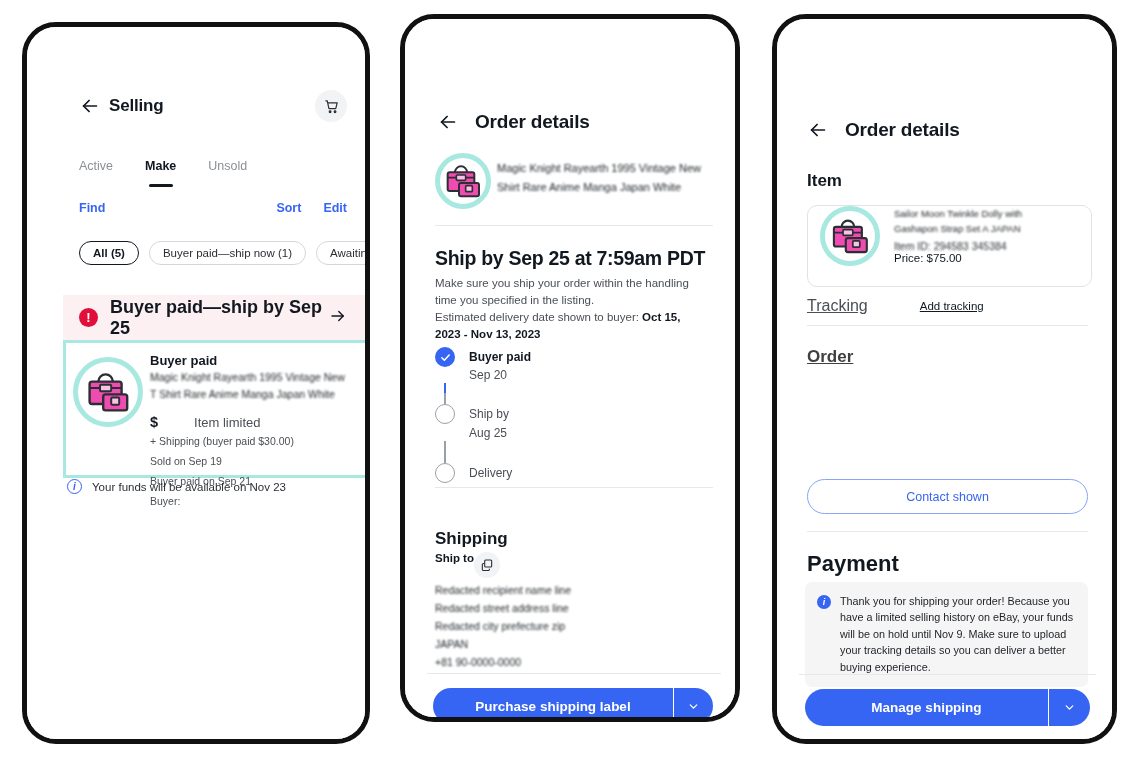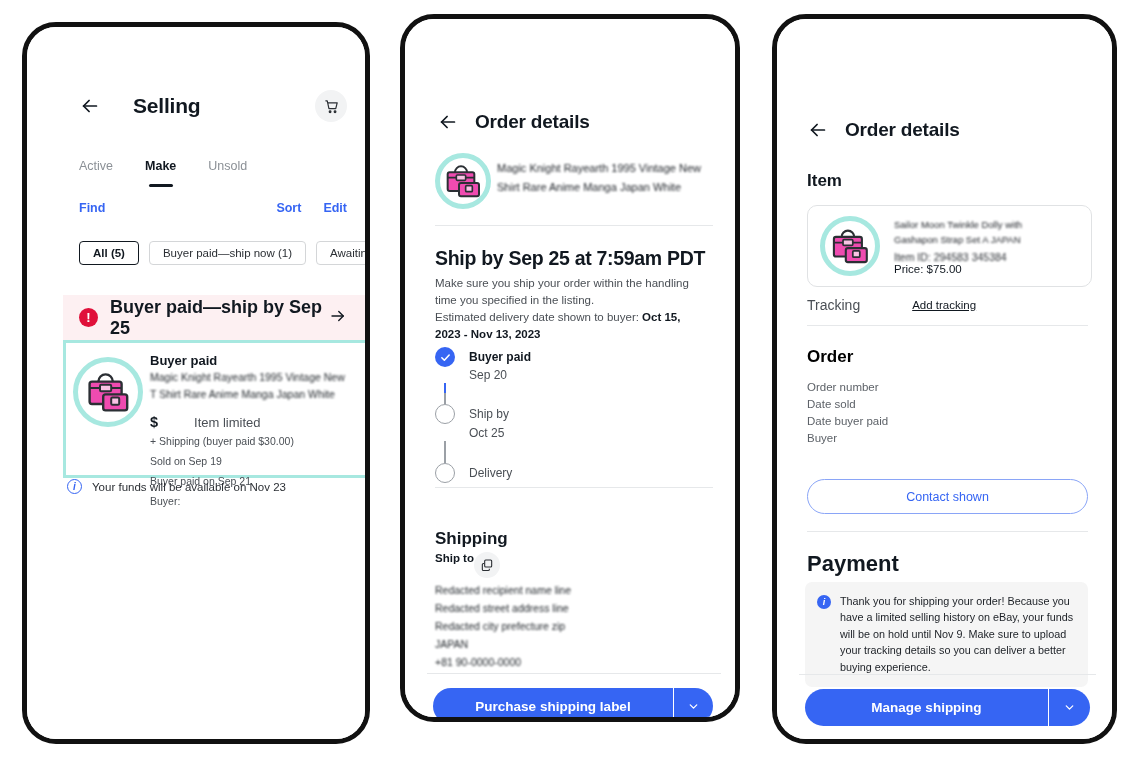--- a/index.html
+++ b/index.html
@@ -48,37 +48,37 @@
   .appbar-title { font-weight: 700; color:#111820; letter-spacing:-0.2px; }
 
   .cart-circle {
     width: 32px; height: 32px; border-radius:50%;
     background:#f2f3f4; display:flex; align-items:center; justify-content:center;
     margin-left:auto;
   }
 
   
   #p1-header { position:absolute; left:52px; top:62px; right:18px; height:34px; }
-  #p1-header .appbar-title { font-size: 21px; margin-left: 32px; }
+  #p1-header .appbar-title { font-size: 17px; margin-left: 8px; }
 
   .tabs { position:absolute; left:52px; top:132px; display:flex; gap:32px; }
   .tab { font-size:12.5px; color:#8b9096; position:relative; padding-bottom:10px; }
   .tab.active { color:#111820; font-weight:700; }
   .tab.active::after {
     content:""; position:absolute; left:50%; transform:translateX(-50%);
     bottom:-4px; width:24px; height:3px; background:#111820; border-radius:2px;
   }
 
   .linkrow { position:absolute; left:52px; right:18px; top:174px; display:flex; align-items:center; }
   .link { color:#3665f3; font-size:12.5px; font-weight:600; }
   .linkrow .right { margin-left:auto; display:flex; gap:22px; }
 
   .chips { position:absolute; left:52px; top:214px; display:flex; gap:10px; white-space:nowrap; }
   .chip {
-    border:1px solid #d4d6d8; border-radius:4px; padding:5px 13px;
+    border:1px solid #d4d6d8; border-radius:12px; padding:5px 13px;
     font-size:11.5px; color:#2b2f34; background:#fff;
   }
   .chip.selected { border-color:#111820; font-weight:700; color:#111820; }
 
   .alert-banner {
     position:absolute; left:36px; top:268px; right:0px; height:45px;
     background:#fdf0f2; display:flex; align-items:center; padding:0 16px;
   }
   .alert-dot {
     width:19px; height:19px; border-radius:50%; background:#e0103a;
@@ -164,36 +164,36 @@
     border-radius:0 24px 24px 0;
   }
 
   
   #p3-header { position:absolute; left:30px; top:100px; display:flex; align-items:center; }
   #p3-header .appbar-title { font-size:19px; margin-left:16px; }
 
   #p3-item-h { position:absolute; left:30px; top:152px; font-size:17px; font-weight:700; color:#111820; }
   .p3-card {
     position:absolute; left:30px; top:186px; right:20px; height:82px;
-    border:1px solid #e0e2e4; border-radius:10px; display:flex; align-items:center;
+    border:1px solid #e0e2e4; border-radius:10px; display:flex; align-items:flex-start;
   }
   .p3-thumb-hl {
     width:60px; height:60px; border-radius:50%; flex:none; margin-left:12px;
     border:5px solid #a7e8e0; display:flex; align-items:center; justify-content:center;
   }
   .p3-card-body { margin-left:14px; }
   .p3-title { font-size:9.5px; line-height:1.6; color:#1c2026; }
   .p3-id { font-size:10.5px; color:#2b2f34; margin-top:4px; }
   .p3-price { font-size:11.5px; color:#111820; }
 
   #p3-tracking { position:absolute; left:30px; top:278px; right:24px; display:flex; align-items:center; }
-  .track-label { font-size:14px; color:#4a4f55; }
+  .track-label { font-size:16px; color:#4a4f55;text-decoration:underline; }
   .track-link { font-size:11.5px; color:#111820; text-decoration:underline; margin-left:52px; }
 
-  #p3-order-h { position:absolute; left:30px; top:328px; font-size:17px; font-weight:700; color:#000000; }
+  #p3-order-h { position:absolute; left:30px; top:328px; font-size:17px; font-weight:700; color:#404040;text-decoration:underline; }
   #p3-order-list { position:absolute; left:30px; top:360px; font-size:11.5px; line-height:1.48; color:#5d6268; }
 
   .btn-outline {
     position:absolute; left:30px; top:460px; right:24px; height:35px;
     border:1px solid #8aa5f7; border-radius:20px; color:#3665f3;
     font-size:12.5px; display:flex; align-items:center; justify-content:center;
   }
   #p3-payment-h { position:absolute; left:30px; top:532px; font-size:22px; font-weight:700; color:#111820; }
   .note-box {
     position:absolute; left:28px; top:563px; right:24px;
@@ -350,21 +350,21 @@
             <span class="step-title strong">Buyer paid</span><br>
             <span class="step-sub">Sep 20</span>
           </span>
         </div>
         <div class="step-conn conn-blue" style="height:10px;"></div>
         <div class="step-conn conn-grey" style="height:11px;"></div>
         <div class="step">
           <span class="step-bullet bullet-open"></span>
           <span class="step-text">
             <span class="step-title">Ship by</span><br>
-            <span class="step-sub">Oct 25</span>
+            <span class="step-sub">Aug 25</span>
           </span>
         </div>
         <div class="step-conn conn-grey" style="height:22px;"></div>
         <div class="step">
           <span class="step-bullet bullet-open"></span>
           <span class="step-text">
             <span class="step-title">Delivery</span>
           </span>
         </div>
       </div>
@@ -441,26 +441,20 @@
       </div>
 
       <div id="p3-tracking">
         <span class="track-label">Tracking</span>
         <span class="track-link">Add tracking</span>
       </div>
 
       <div class="divider" style="left:30px; right:24px; top:306px;"></div>
 
       <div id="p3-order-h">Order</div>
-      <div id="p3-order-list">
-        <div>Order number</div>
-        <div>Date sold</div>
-        <div>Date buyer paid</div>
-        <div>Buyer</div>
-      </div>
 
       <div class="btn-outline">Contact shown</div>
 
       <div class="divider" style="left:30px; right:24px; top:512px;"></div>
 
       <div id="p3-payment-h">Payment</div>
 
       <div class="note-box">
         <span class="note-i">i</span>
         <span class="note-text">Thank you for shipping your order! Because you have a limited selling history on eBay, your funds will be on hold until Nov 9. Make sure to upload your tracking details so you can deliver a better buying experience.</span>

